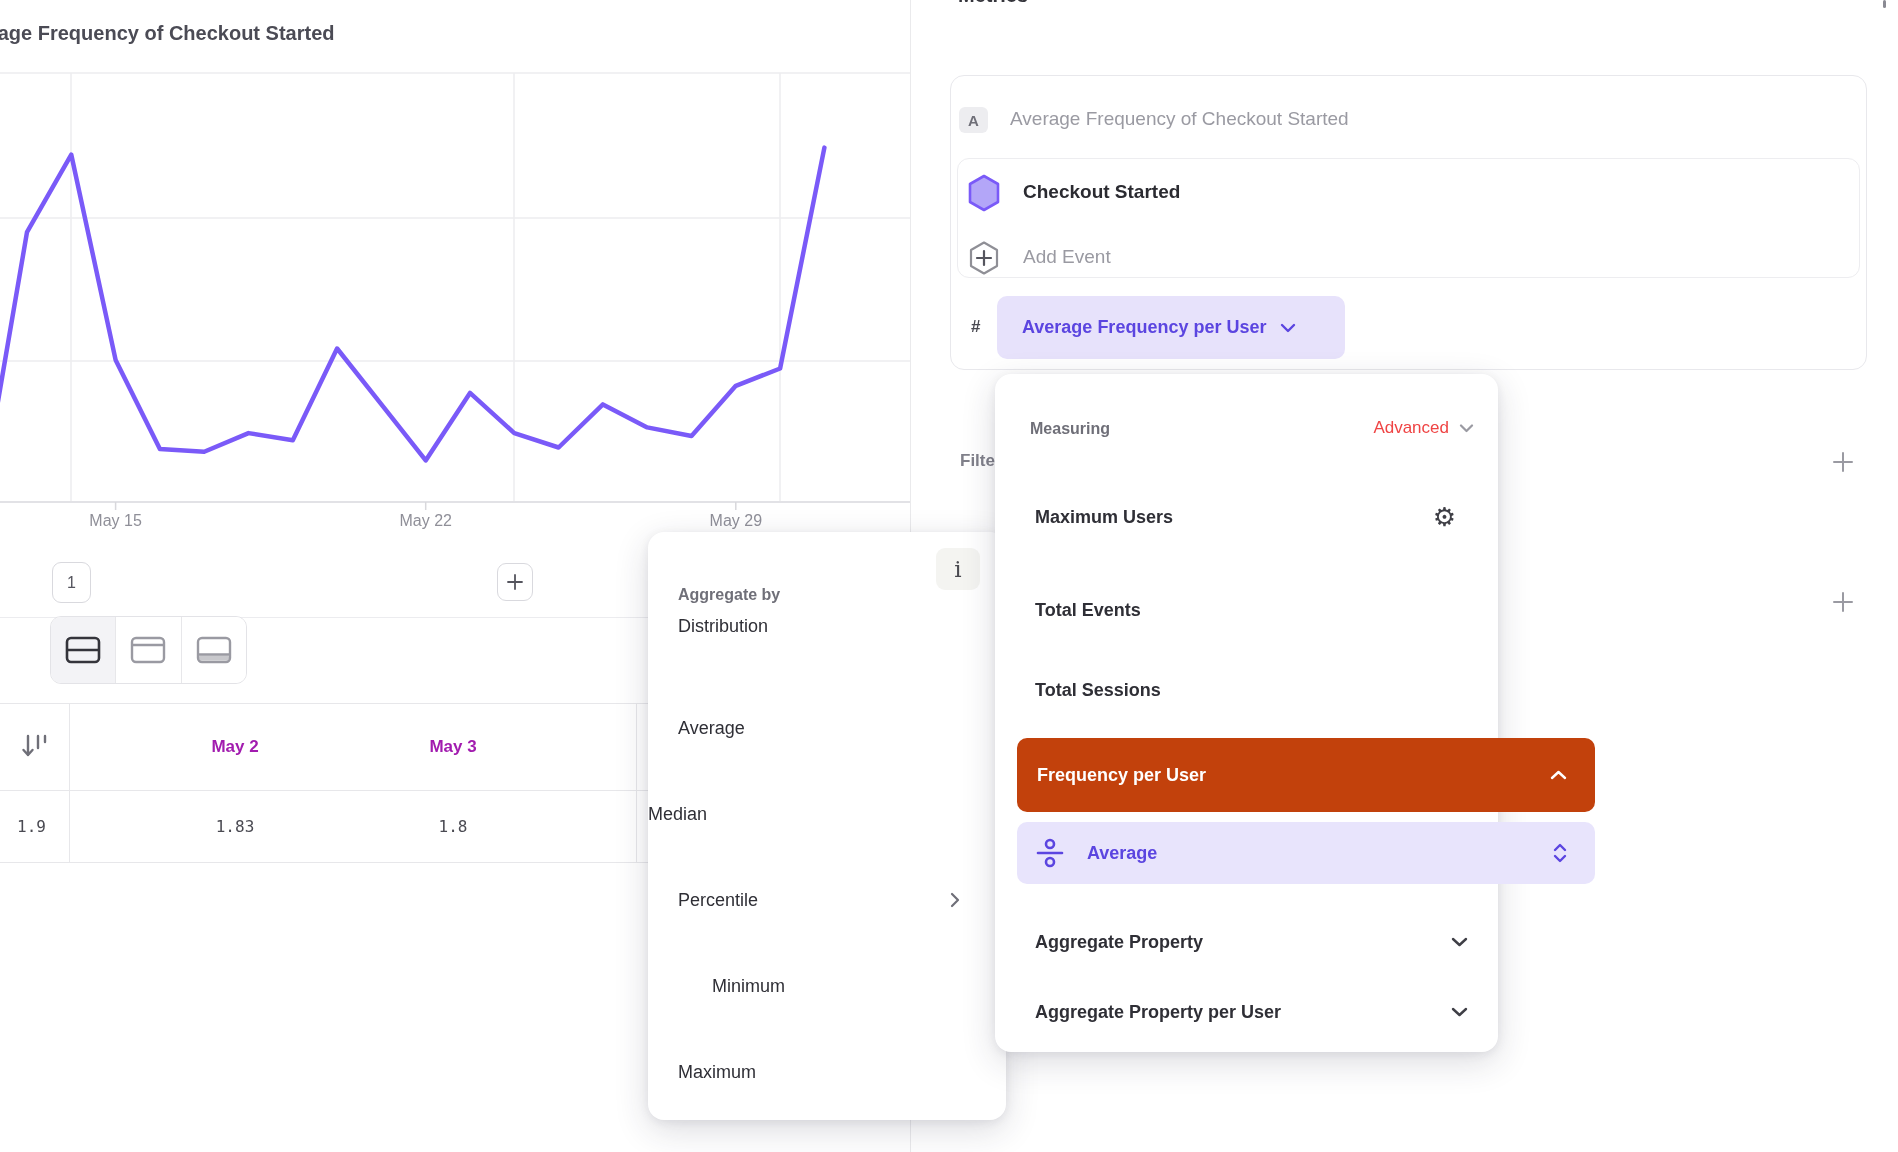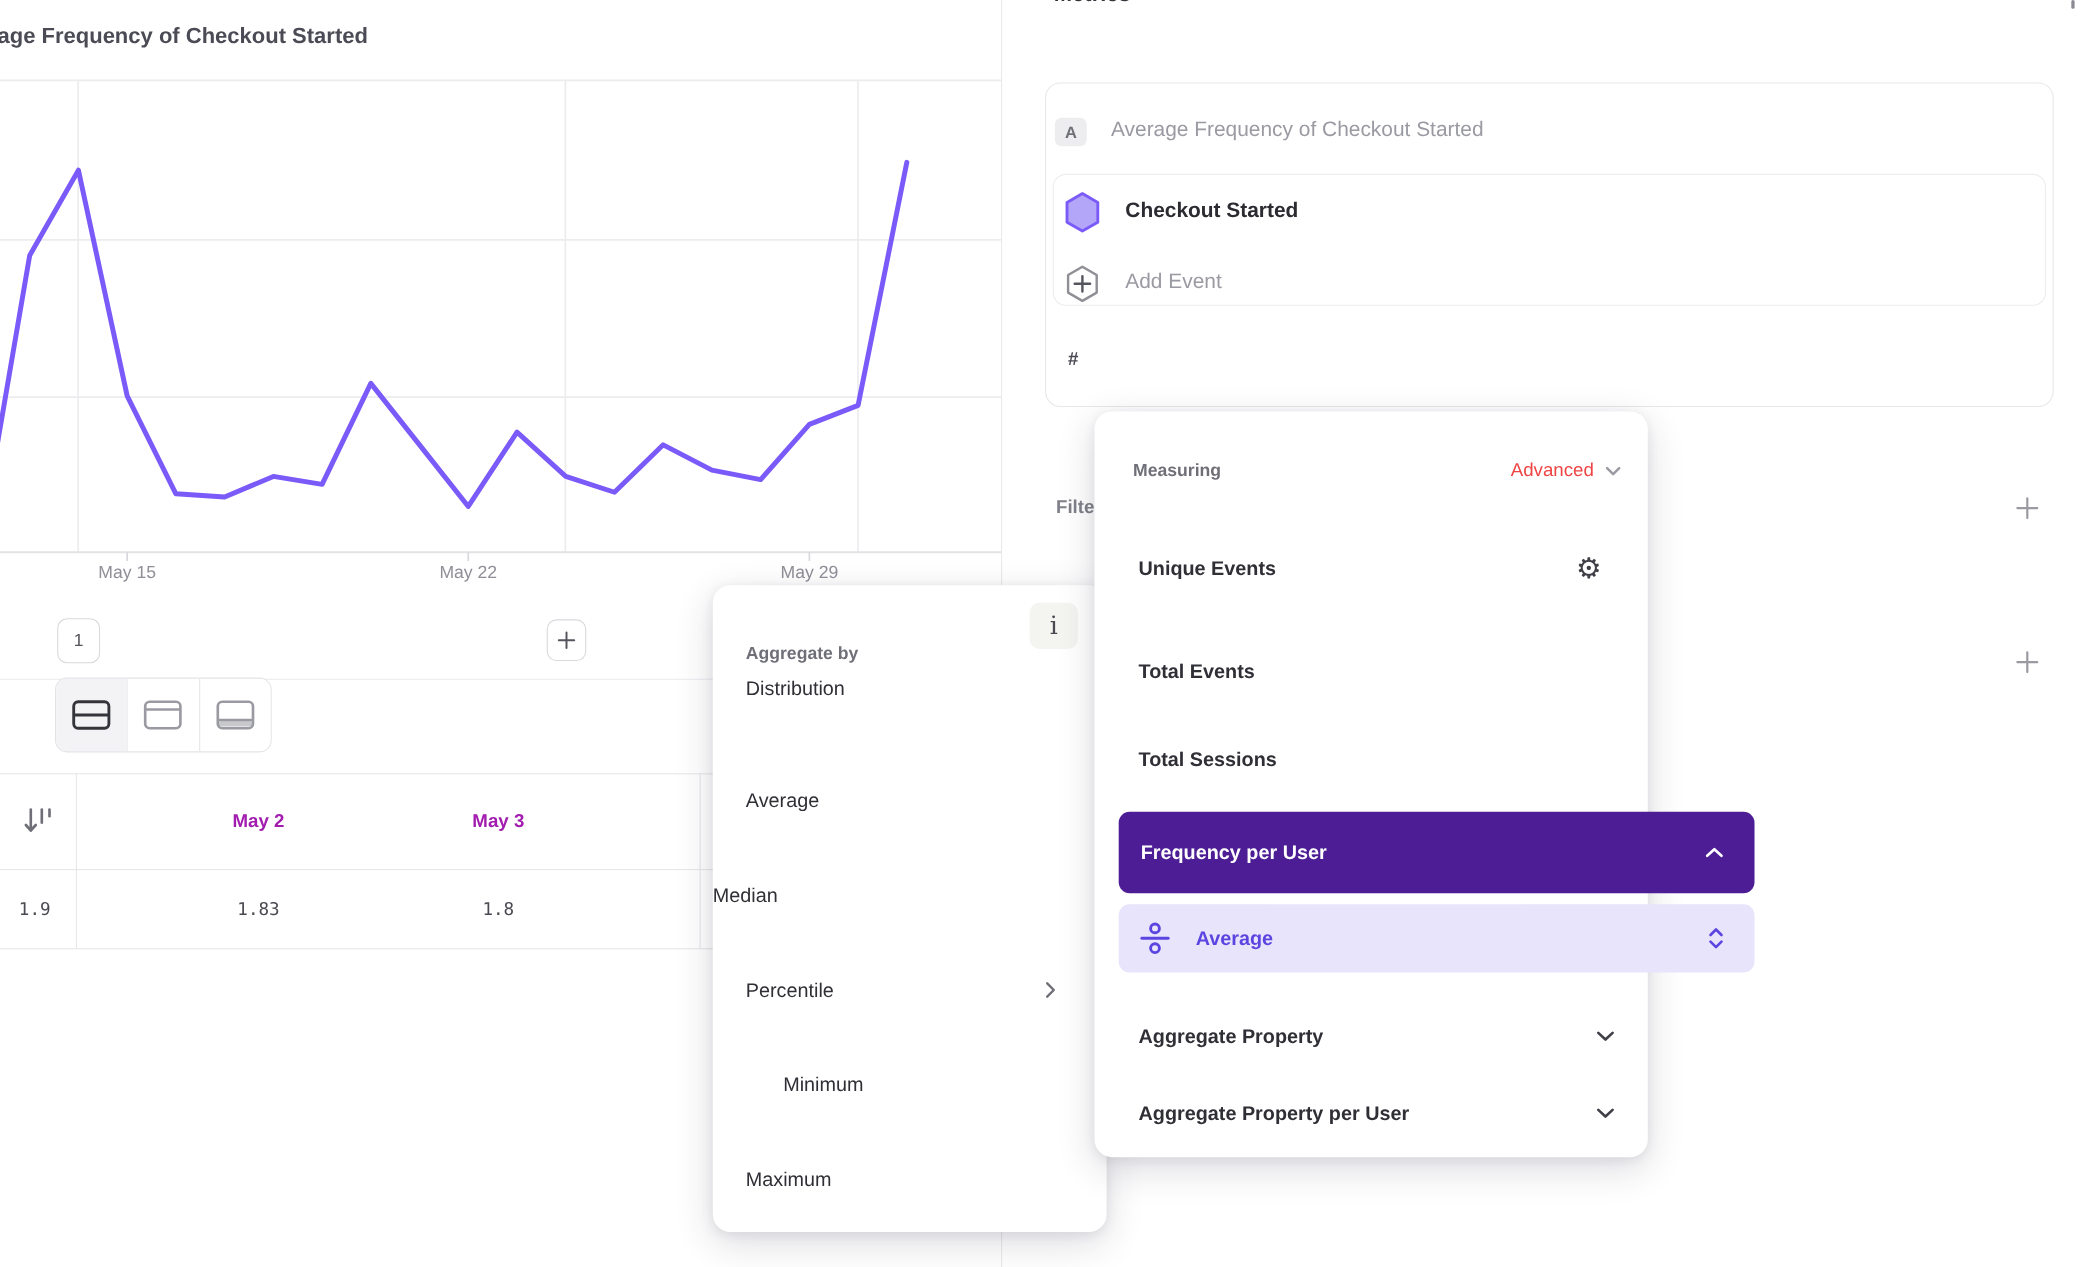--- a/index.html
+++ b/index.html
@@ -49,21 +49,21 @@
   .dropdown { background:#fff; border-radius:16px;
       box-shadow:0 10px 34px rgba(40,40,60,.16), 0 2px 10px rgba(40,40,60,.08); }
   #aggregate-menu { top:532px; left:648px; width:358px; height:588px; z-index:30; }
   #measuring-menu { top:374px; left:995px; width:503px; height:678px; z-index:40;text-decoration:underline; }
   .menu-header-label { font-size:16px; font-weight:600; color:#6f6f78; }
   .menu-item-label { font-size:17px; font-weight:500; color:#2f2f36; white-space:nowrap; }
   .mi { position:absolute; left:0; width:100%; }
   #info-badge { top:16px; left:288px; width:44px; height:42px; background:#f4f4f1; border-radius:9px;
       display:flex; align-items:center; justify-content:center;
       font-family:"DejaVu Serif","Liberation Serif",serif; font-size:23px; color:#4a4a50; }
-  .sel-pill { position:absolute; left:22px; width:578px; background:#4c1d95; border-radius:10px;
+  .sel-pill { position:absolute; left:22px; width:578px; background:#c2410c; border-radius:10px;
       display:flex; align-items:center; }
   .sel-pill .menu-item-label { color:#ffffff; font-weight:600; margin-left:20px; }
   .sub-row { position:absolute; left:22px; width:578px; background:#e8e4fc; border-radius:10px;
       display:flex; align-items:center; }
   .sub-row .menu-item-label { color:#5b45e0; font-weight:600; }
 </style>
 </head>
 <body>
 
 <div id="app">
@@ -157,20 +157,26 @@
     <path d="M18 3 L32 11 L32 29 L18 37 L4 29 L4 11 Z" fill="#b3a6f8" stroke="#7a5af8" stroke-width="2.6" stroke-linejoin="round"></path>
   </svg>
   <div class="abs" id="event-name">Checkout Started</div>
   <svg class="abs" style="top:240px; left:967px;" width="34" height="36" viewBox="0 0 34 36">
     <path d="M17 2.5 L30 10 L30 26 L17 33.5 L4 26 L4 10 Z" fill="none" stroke="#8f8f96" stroke-width="2.2" stroke-linejoin="round"></path>
     <path d="M17 11v14M10 18h14" stroke="#55555e" stroke-width="2.2" stroke-linecap="round"></path>
   </svg>
   <div class="abs" id="add-event-label">Add Event</div>
 
   <div class="abs" id="hash-symbol">#</div>
+  <div class="abs" id="measure-pill">
+    <span id="measure-pill-label">Average Frequency per User</span>
+    <svg style="margin-left:14px;" width="16" height="10" viewBox="0 0 16 10">
+      <path d="M2 2l6 6 6-6" stroke="#5b45e0" stroke-width="2.4" fill="none" stroke-linecap="round" stroke-linejoin="round"></path>
+    </svg>
+  </div>
 
   <div class="abs" id="filter-label">Filter</div>
   <div class="abs section-add-btn" style="top:447px; left:1828px;">
     <svg width="24" height="24" viewBox="0 0 24 24">
       <path d="M12 3v18M3 12h18" stroke="#9a9aa2" stroke-width="2" stroke-linecap="round" fill="none"></path>
     </svg>
   </div>
   <div class="abs section-add-btn" style="top:587px; left:1828px;">
     <svg width="24" height="24" viewBox="0 0 24 24">
       <path d="M12 3v18M3 12h18" stroke="#9a9aa2" stroke-width="2" stroke-linecap="round" fill="none"></path>
@@ -208,21 +214,21 @@
   <div class="abs dropdown" id="measuring-menu">
     <div class="menu-header-label" style="position:absolute; top:46px; left:35px;">Measuring</div>
     <div style="position:absolute; top:44px; right:24px; display:flex; align-items:center; gap:10px;">
       <span style="font-size:17px; color:#ef4444;">Advanced</span>
       <svg width="15" height="9" viewBox="0 0 15 9">
         <path d="M2 1.5l5.5 5.5L13 1.5" stroke="#9a9aa2" stroke-width="2.2" fill="none" stroke-linecap="round" stroke-linejoin="round"></path>
       </svg>
     </div>
     <div id="measuring-items">
         <div class="mi" style="top: 128px; height: 30px; display: flex; align-items: center;">
-          <span class="menu-item-label" style="margin-left: 40px; font-size: 18px; font-weight: 600;">Unique Events</span>
+          <span class="menu-item-label" style="margin-left: 40px; font-size: 18px; font-weight: 600;">Maximum Users</span>
           <span style="position: absolute; right: 42px; font-size: 26px; color: rgb(63, 63, 70); line-height: 26px; font-family: &quot;DejaVu Sans&quot;, sans-serif;">⚙</span>
         </div>
         <div class="mi" style="top: 221px; height: 30px; display: flex; align-items: center;">
           <span class="menu-item-label" style="margin-left: 40px; font-size: 18px; font-weight: 600; text-align: center;">Total Events</span>
         </div>
         <div class="mi" style="top: 301px; height: 30px; display: flex; align-items: center;">
           <span class="menu-item-label" style="margin-left: 40px; font-size: 18px; font-weight: 600;">Total Sessions</span>
         </div>
         <div class="sel-pill" style="top: 364px; height: 74px;">
           <span class="menu-item-label" style="font-size: 18px;">Frequency per User</span>

